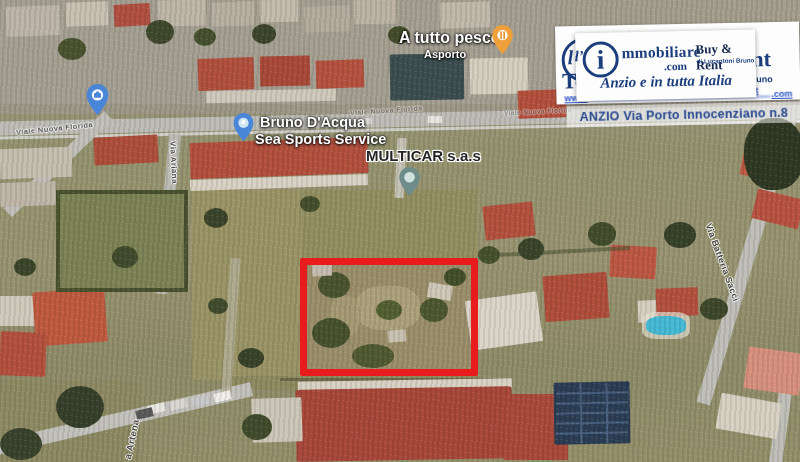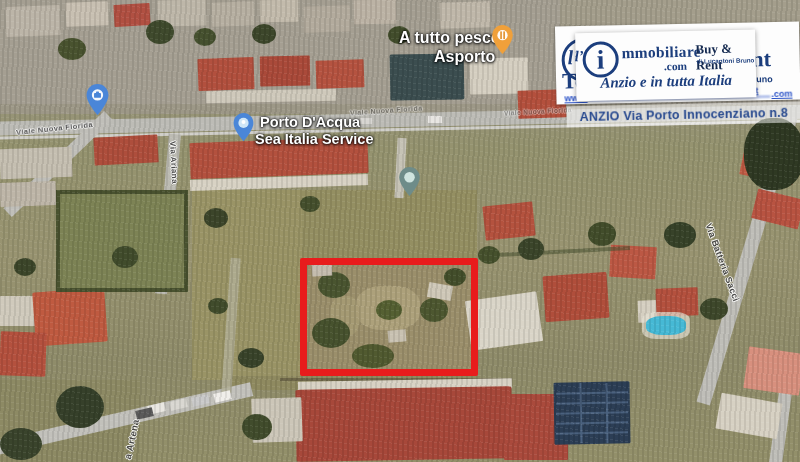--- a/index.html
+++ b/index.html
@@ -186,43 +186,44 @@
   <div class="grain"></div>
 
   <div class="street" style="left:16px;top:124px;transform:rotate(-6deg);filter:blur(.2px);font-size:7.5px;">Viale Nuova Florida</div>
   <div class="street f1" style="left:350px;top:107px;transform:rotate(-4deg);">Viale Nuova Florida</div>
   <div class="street f2" style="left:504px;top:108px;transform:rotate(-3deg);">Viale Nuova Florida</div>
   <div class="street" style="left:177px;top:141px;transform:rotate(87deg);transform-origin:0 0;">Via Ariana</div>
   <div class="street" style="left:122px;top:458px;transform:rotate(-78deg);transform-origin:0 0;font-size:9.5px;">a Artena</div>
   <div class="street" style="left:713px;top:222px;transform:rotate(70deg);transform-origin:0 0;font-size:9px;">Via Batteria Sacci</div>
 
   <div class="poi-white" style="left:399px;top:29px;font-size:16px;">A tutto pesce</div>
-  <div class="poi-white" style="left:434px;top:48px;font-size:16px;text-align:right;">Asporto</div>
+  <div class="poi-white" style="left:424px;top:48px;font-size:11px;text-align:right;">Asporto</div>
   <svg class="pin" style="left:492px;top:25px;" width="21" height="29" viewBox="0 0 24 34">
     <path d="M12 0C5.4 0 0 5.4 0 12c0 9 12 22 12 22s12-13 12-22C24 5.4 18.6 0 12 0z" fill="#f0a03a"></path>
     <circle cx="12" cy="12" r="6" fill="#fff" opacity=".95"></circle>
     <rect x="9.4" y="7.5" width="1.8" height="9" fill="#e08a20"></rect>
     <rect x="13" y="7.5" width="1.8" height="9" fill="#e08a20"></rect>
   </svg>
 
   <svg class="pin" style="left:86px;top:84px;" width="23" height="31" viewBox="0 0 24 34">
     <path d="M12 0C5.4 0 0 5.4 0 12c0 9 12 22 12 22s12-13 12-22C24 5.4 18.6 0 12 0z" fill="#4a86d8"></path>
     <circle cx="12" cy="12" r="6.2" fill="#fff" opacity=".95"></circle>
     <rect x="8.2" y="10" width="7.6" height="5.2" rx="1" fill="#4a86d8"></rect>
     <rect x="10.4" y="8.2" width="3.2" height="2" rx=".6" fill="#4a86d8"></rect>
   </svg>
 
   <svg class="pin" style="left:233px;top:113px;" width="21" height="28" viewBox="0 0 24 34">
     <path d="M12 0C5.4 0 0 5.4 0 12c0 9 12 22 12 22s12-13 12-22C24 5.4 18.6 0 12 0z" fill="#4a86d8"></path>
     <circle cx="12" cy="12" r="6.2" fill="#cfe6f7"></circle>
     <circle cx="12" cy="11" r="2.4" fill="#fff"></circle>
   </svg>
-  <div class="poi-white" style="left:260px;top:114px;font-size:14.5px;">Porto D'Acqua</div>
-  <div class="poi-white" style="left:255px;top:131px;font-size:14.5px;">Sea Italia Service</div>
-
+  <div class="poi-white" style="left:260px;top:114px;font-size:14.5px;">Bruno D'Acqua</div>
+  <div class="poi-white" style="left:255px;top:131px;font-size:14.5px;">Sea Sports Service</div>
+
+  <div class="poi-dark" style="left:366px;top:147px;font-size:15px;">MULTICAR s.a.s</div>
   <svg class="pin" style="left:399px;top:167px;" width="21" height="29" viewBox="0 0 24 34">
     <path d="M12 0C5.4 0 0 5.4 0 12c0 9 12 22 12 22s12-13 12-22C24 5.4 18.6 0 12 0z" fill="#6e8c89"></path>
     <circle cx="12" cy="12" r="6.2" fill="#cfe4df"></circle>
   </svg>
 
   <div class="hl-rect"></div>
 
   <div class="ov-group">
     <div class="card back-card">
       <div class="bc-circle"></div>

